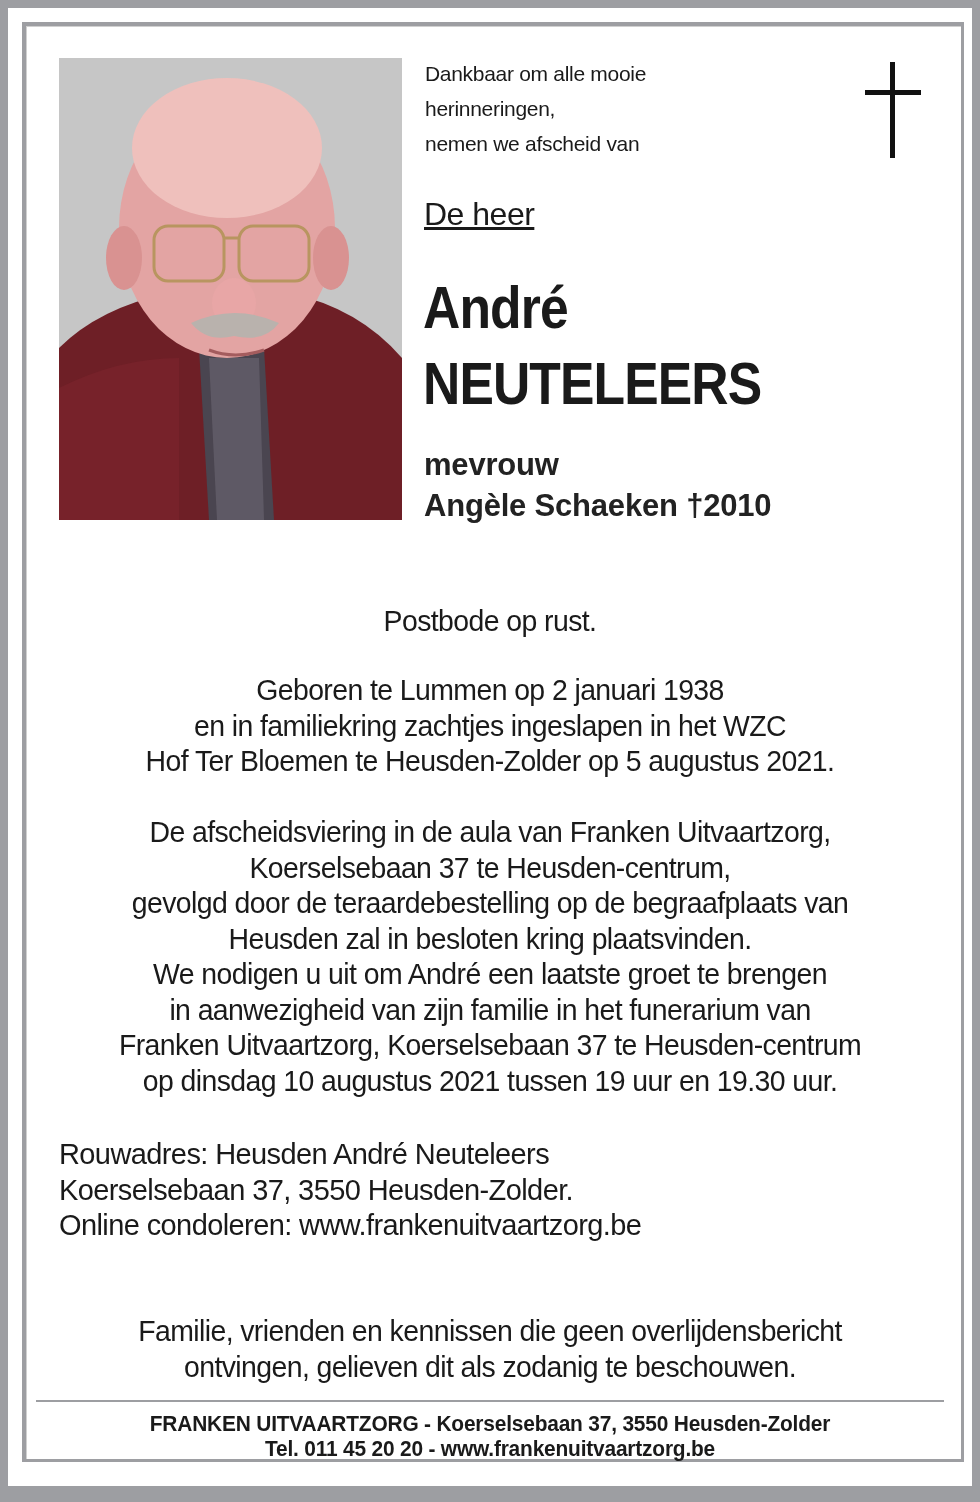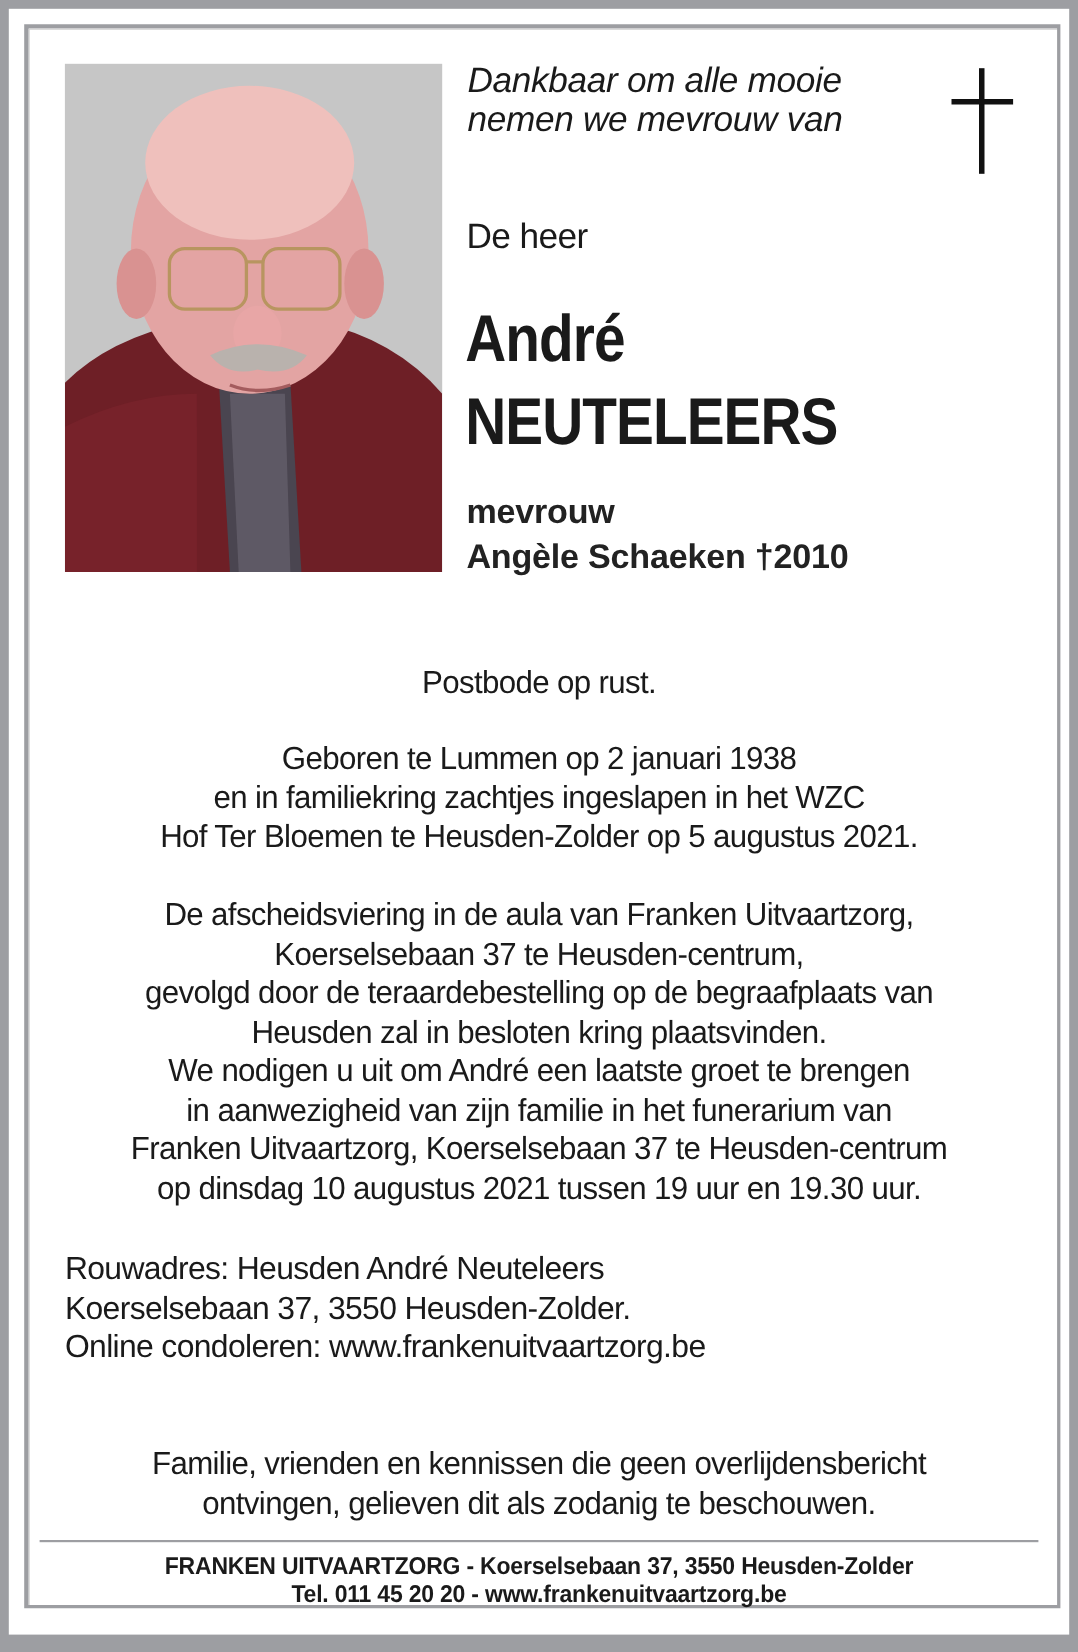--- a/index.html
+++ b/index.html
@@ -14,27 +14,27 @@
     position:absolute; left:22px; top:22px; width:935px; height:1433px;
     border:3px solid #9d9ea2; border-top-width:4px; border-left-width:4px;
     box-shadow: inset 1px 1px 0 #d0d0d0; background:#fff;
   }
   .photo {
     position:absolute; left:59px; top:58px; width:343px; height:462px;
     background:#c6c6c6; overflow:hidden;
   }
   .photo svg { display:block; }
   .intro {
-    position:absolute; left:425px; top:56px; font-style:italic; font-size:32px; line-height:35px;
+    position:absolute; left:425px; top:56px; font-size:21px; line-height:35px;
     letter-spacing:-0.3px;
   }
   .cross { position:absolute; left:865px; top:62px; width:56px; height:96px; }
   .cross .v { position:absolute; left:25px; top:0; width:5px; height:96px; background:#111; }
   .cross .h { position:absolute; left:0; top:28px; width:56px; height:5px; background:#111; }
-  .title-prefix { position:absolute; left:424px; top:196px; font-size:32px; letter-spacing:-0.5px; }
+  .title-prefix { position:absolute; left:424px; top:196px; font-size:32px; letter-spacing:-0.5px;text-decoration:underline; }
   .name {
     position:absolute; left:423px; top:270px; font-weight:bold; font-size:60px; line-height:76px;
     letter-spacing:-1px; transform:scaleX(0.86); transform-origin:left top;
   }
   .spouse {
     position:absolute; left:424px; top:444px; font-weight:bold; font-size:31px; line-height:41px;
     letter-spacing:-0.2px; color:#222;
   }
   .center-block {
     position:absolute; left:40px; width:900px; text-align:center; font-size:29px; line-height:35.5px;
@@ -82,21 +82,22 @@
     <ellipse cx="175" cy="245" rx="22" ry="25" fill="#e8a6a6"></ellipse>
 
     <path d="M132 265 Q175 245 220 265 Q205 285 175 278 Q148 285 132 265 Z" fill="#b9b2ad"></path>
 
     <path d="M150 292 Q176 302 205 292" fill="none" stroke="#a45c5e" stroke-width="3"></path>
   </svg>
 </div>
 
 <div class="intro">
   <div>Dankbaar om alle mooie</div>
-  <div>nemen we mevrouw van</div>
+  <div>herinneringen,</div>
+  <div>nemen we afscheid van</div>
 </div>
 
 <div class="cross">
   <div class="v"></div>
   <div class="h"></div>
 </div>
 
 <div class="title-prefix">De heer</div>
 
 <div class="name">

